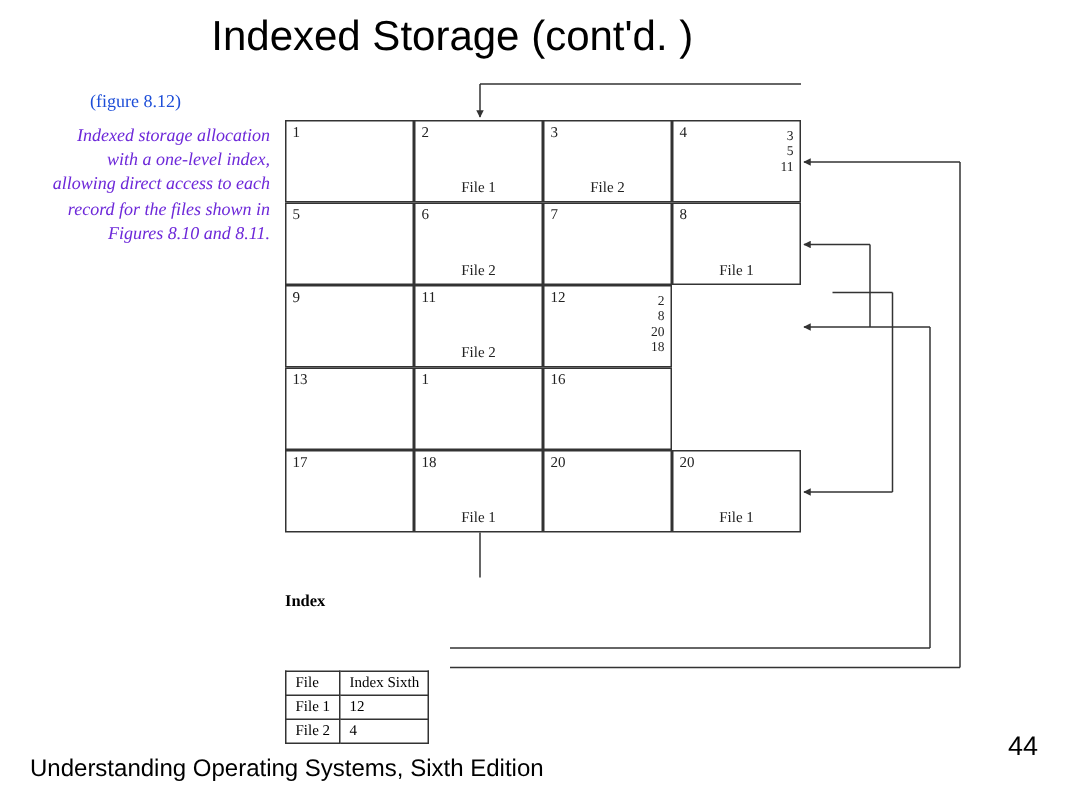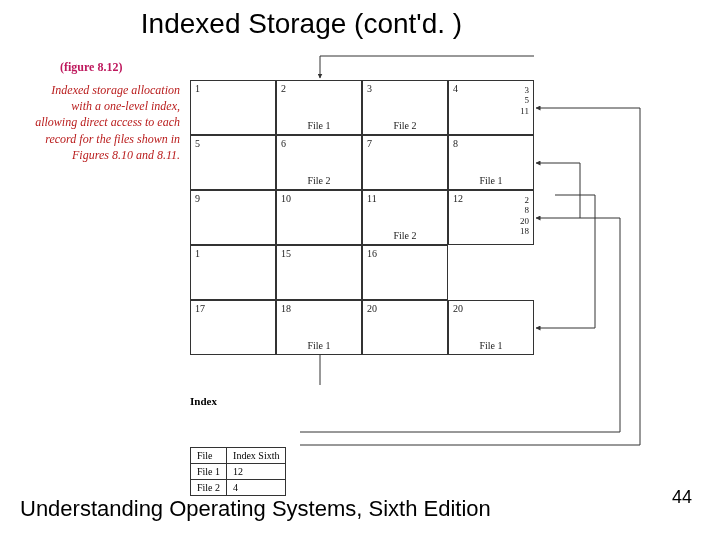--- a/index.html
+++ b/index.html
@@ -18,42 +18,42 @@
     left: 0;
     width: 603px;
     text-align: center;
     font-size: 28px;
     color: #000;
   }
   .fig-label {
     position: absolute;
     left: 60px;
     top: 60px;
-    color: #be185d;
-    font-family: Georgia, serif;
-    font-weight: bold;
+    color: #1d4ed8;
+    font-family: Georgia, serif;
+    font-weight: normal;
     font-size: 12px;
   }
   .caption {
     position: absolute;
     left: 28px;
     top: 82px;
     width: 152px;
-    color: #b91c1c;
+    color: #6d28d9;
     font-style: italic;
     font-family: Georgia, serif;
     font-size: 12px;
     line-height: 1.35;
     text-align: right;
   }
   .footer-left {
     position: absolute;
     left: 20px;
     bottom: 18px;
-    font-size: 22px;
+    font-size: 16px;
   }
   .footer-right {
     position: absolute;
     right: 28px;
     bottom: 32px;
     font-size: 18px;
   }
 
   
   .grid {
@@ -159,37 +159,34 @@
       <div class="cell">
         <div class="num">8</div>
         <div class="fl">File 1</div>
       </div>
     </div>
     <div class="row">
       <div class="cell">
         <div class="num">9</div>
       </div>
       <div class="cell">
-        <div class="num">10</div>
-      </div>
-      <div class="cell">
         <div class="num">11</div>
         <div class="fl">File 2</div>
       </div>
       <div class="cell">
         <div class="num">12</div>
         <div class="idxnums">2<br>8<br>20<br>18</div>
       </div>
     </div>
     <div class="row">
       <div class="cell">
+        <div class="num">13</div>
+      </div>
+      <div class="cell">
         <div class="num">1</div>
-      </div>
-      <div class="cell">
-        <div class="num">15</div>
       </div>
       <div class="cell">
         <div class="num">16</div>
       </div>
     </div>
     <div class="row">
       <div class="cell">
         <div class="num">17</div>
       </div>
       <div class="cell">

